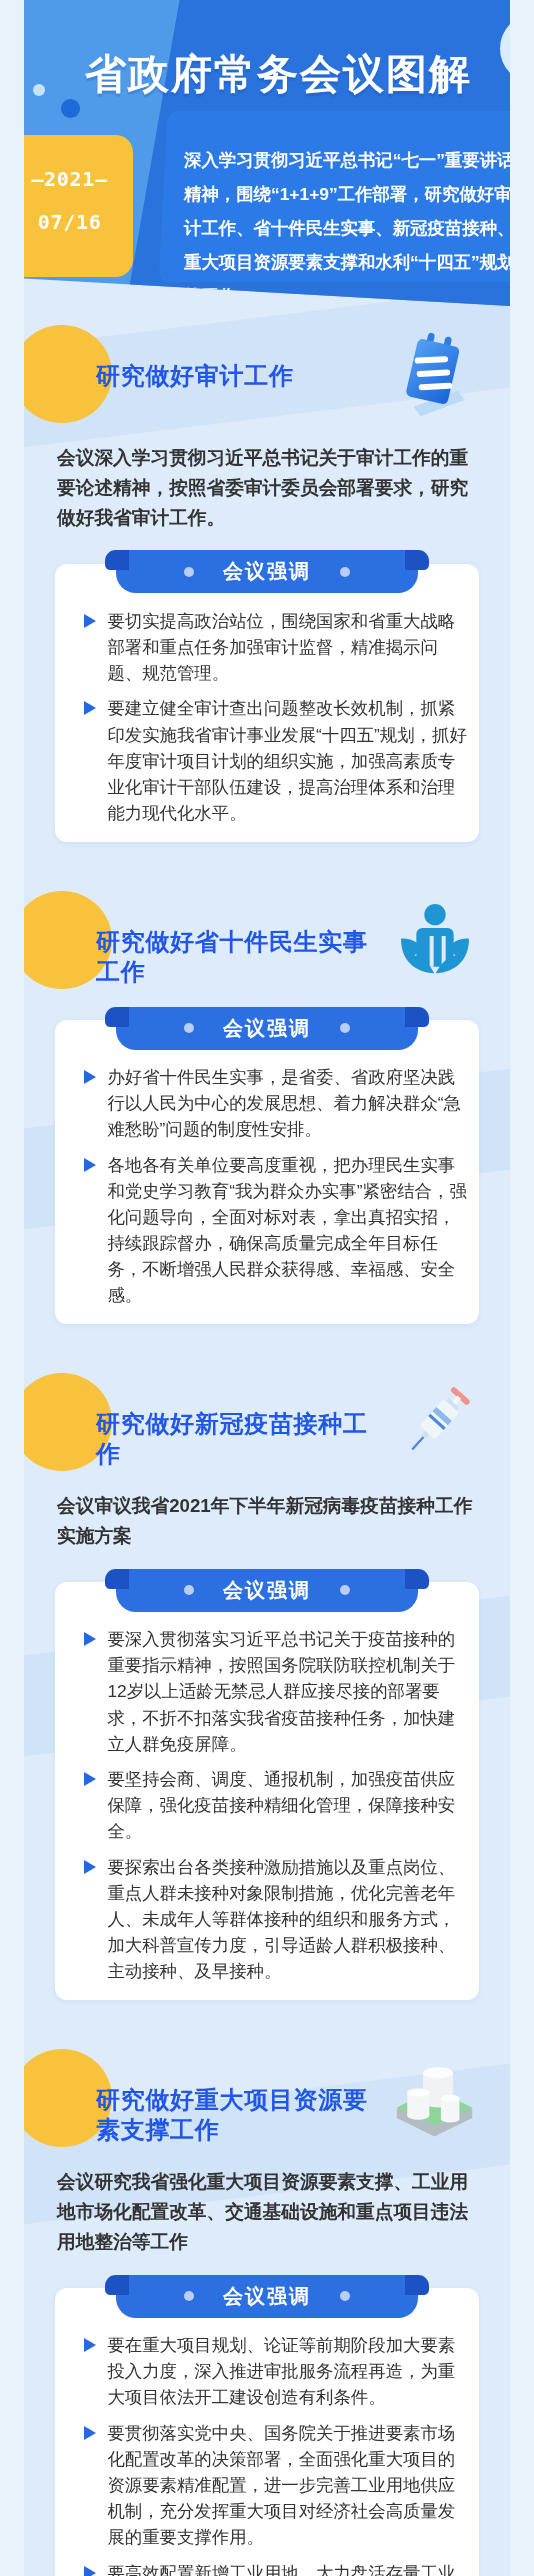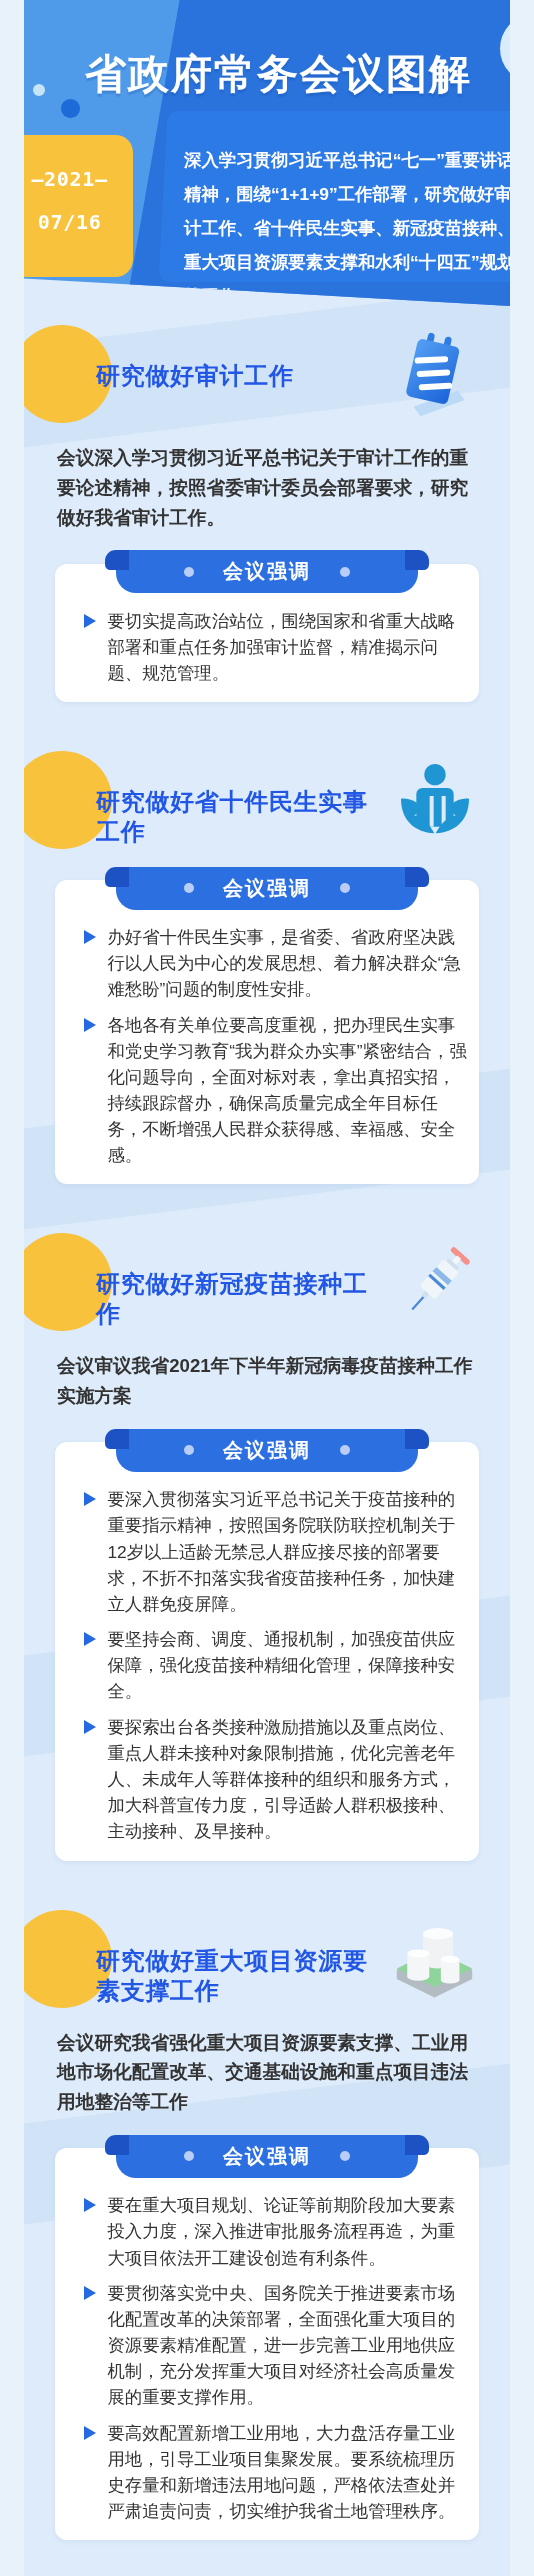--- a/index.html
+++ b/index.html
@@ -119,20 +119,24 @@
       <div class="ribbon">
         <span class="dot"></span>
         <span>会议强调</span>
         <span class="dot"></span>
       </div>
       <ul class="bullets">
         <li>
           <span class="arrow"></span>
           <p>要切实提高政治站位，围绕国家和省重大战略部署和重点任务加强审计监督，精准揭示问题、规范管理。</p>
         </li>
+        <li>
+          <span class="arrow"></span>
+          <p>要建立健全审计查出问题整改长效机制，抓紧印发实施我省审计事业发展“十四五”规划，抓好年度审计项目计划的组织实施，加强高素质专业化审计干部队伍建设，提高治理体系和治理能力现代化水平。</p>
+        </li>
       </ul>
     </div>
   </section>
 
   <section class="sec">
     <div class="sec-head">
       <span class="yellow-circle"></span>
       <h2>研究做好省十件民生实事工作</h2>
       <span class="sec-icon">
         <svg width="84" height="82" viewBox="0 0 126 122" fill="#1f96d3">

